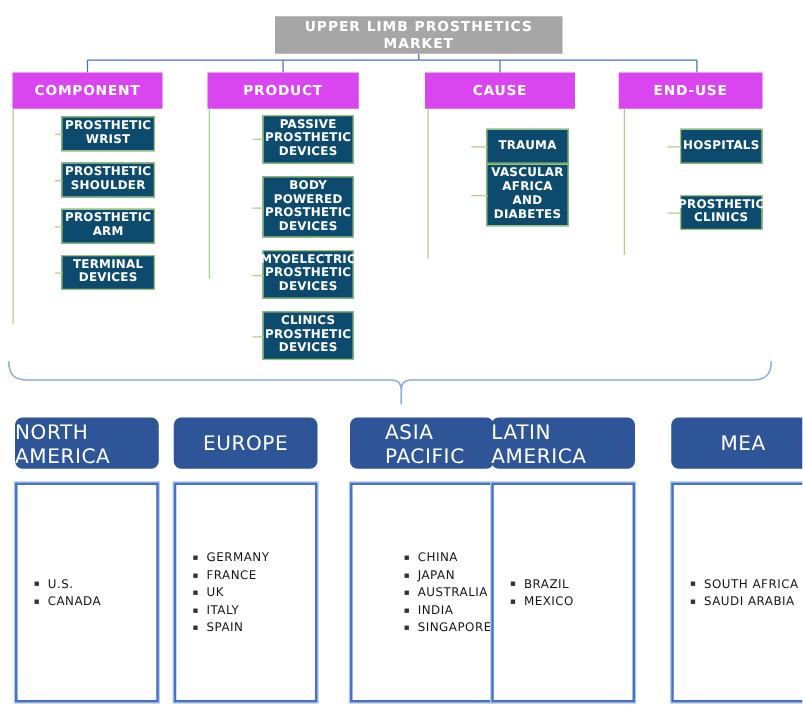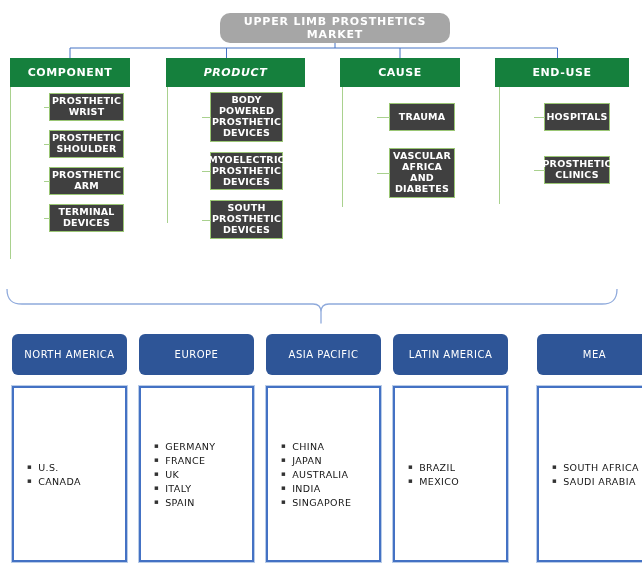--- a/index.html
+++ b/index.html
@@ -7,42 +7,42 @@
     position:relative;width:642px;height:575px;background:#ffffff;
     font-family:"DejaVu Sans","Liberation Sans",sans-serif;overflow:hidden;
   }
   svg.connectors{position:absolute;left:0;top:0;pointer-events:none;}
 
   
   .title-box{
     position:absolute;left:220px;top:13px;width:230px;height:30px;
     background:#A6A6A6;color:#fff;font-weight:bold;font-size:11px;
     display:flex;align-items:center;justify-content:center;
-    letter-spacing:0.8px;text-align:center;border-radius:10px;
+    letter-spacing:0.8px;text-align:center;
   }
 
   
   .seg-header{
-    position:absolute;top:58px;height:29px;background:#15803d;color:#fff;
+    position:absolute;top:58px;height:29px;background:#d946ef;color:#fff;
     font-weight:bold;font-size:11px;display:flex;align-items:center;
     justify-content:center;letter-spacing:0.6px;box-sizing:border-box;
   }
   .hdr0{left:10px;width:120px;}
-  .hdr1{left:166px;width:139px;font-style:italic;}
+  .hdr1{left:166px;width:121px;}
   .hdr2{left:340px;width:120px;text-align:center;}
-  .hdr3{left:495px;width:134px;}
+  .hdr3{left:495px;width:115px;}
 
   
   .seg{position:absolute;display:flex;flex-direction:column;}
   .seg0{left:15px; top:93px; width:109px;gap:9px;}
   .seg1{left:176px;top:92px; width:107px;gap:10px;}
-  .seg2{left:355px;top:103px;width:100px;gap:17px;}
+  .seg2{left:355px;top:103px;width:100px;}
   .seg3{left:510px;top:103px;width:100px;gap:25px;justify-content:space-between;}
   .seg-item{
-    position:relative;background:#404040;border:1px solid #9AC674;color:#fff;
+    position:relative;background:#0c4a6e;border:1px solid #9AC674;color:#fff;
     font-weight:bold;font-size:9.5px;line-height:1.15;min-height:28px;
     display:flex;align-items:center;justify-content:center;text-align:center;
     padding:2px 3px;box-sizing:border-box;letter-spacing:0.2px;margin-left:34px;
   }
   .seg-item::before{
     content:"";position:absolute;right:100%;top:50%;height:1px;background:#A9D18E;
   }
   .seg0 .seg-item::before{width:6px;}
   .seg1 .seg-item::before{width:9px;}
   .seg2 .seg-item::before{width:13px;}
@@ -51,38 +51,38 @@
   
   .vline{position:absolute;width:1px;background:#A9D18E;top:87px;}
   .vl0{left:10px; height:172px;}
   .vl1{left:167px;height:136px;}
   .vl2{left:342px;height:120px;}
   .vl3{left:499px;height:117px;}
 
   
   .reg-header{
     position:absolute;top:334px;height:41px;width:115px;background:#2E5597;
-    border-radius:6px;color:#fff;font-size:10px;letter-spacing:0.5px;
+    border-radius:6px;color:#fff;font-size:16px;letter-spacing:0.5px;
     display:flex;align-items:center;justify-content:center;box-sizing:border-box;
   }
   .reg-box{
     position:absolute;top:386px;height:176px;width:115px;background:#fff;
     border:2px solid #4472C4;box-shadow:0 0 0 1px #B9CCE8;box-sizing:border-box;
     display:flex;align-items:center;
   }
   .reg-box ul{
     list-style:none;margin:0;padding:0 4px 0 13px;display:flex;
     flex-direction:column;gap:3px;
   }
   .reg-box li{
     display:flex;align-items:center;font-size:9.5px;color:#151515;
     letter-spacing:0.4px;white-space:nowrap;
   }
   .blt{font-size:7px;color:#333;margin-right:6px;line-height:1;}
-  .r0{left:12px;} .r1{left:139px;} .r2{left:266px;} .r3{left:393px;} .r4{left:537px;}
+  .r0{left:12px;} .r1{left:139px;} .r2{left:280px;padding-left:28px;} .r3{left:393px;} .r4{left:537px;}
 </style>
 </head>
 <body>
 
 <div class="canvas">
 
   <svg class="connectors" width="642" height="575" viewBox="0 0 642 575">
 
     <g stroke="#4472C4" stroke-width="1" fill="none">
       <path d="M335,43 V48"></path>
@@ -111,23 +111,24 @@
   <div class="vline vl2"></div>
   <div class="vline vl3"></div>
 
   <div class="seg seg0" id="segcol-0">
       <div class="seg-item">PROSTHETIC WRIST</div>
       <div class="seg-item">PROSTHETIC SHOULDER</div>
       <div class="seg-item">PROSTHETIC ARM</div>
       <div class="seg-item">TERMINAL DEVICES</div>
     </div>
   <div class="seg seg1" id="segcol-1">
+      <div class="seg-item">PASSIVE PROSTHETIC DEVICES</div>
       <div class="seg-item">BODY POWERED PROSTHETIC DEVICES</div>
       <div class="seg-item">MYOELECTRIC PROSTHETIC DEVICES</div>
-      <div class="seg-item">SOUTH PROSTHETIC DEVICES</div>
+      <div class="seg-item">CLINICS PROSTHETIC DEVICES</div>
     </div>
   <div class="seg seg2" id="segcol-2">
       <div class="seg-item">TRAUMA</div>
       <div class="seg-item">VASCULAR AFRICA AND DIABETES</div>
     </div>
   <div class="seg seg3" id="segcol-3">
       <div class="seg-item">HOSPITALS</div>
       <div class="seg-item">PROSTHETIC CLINICS</div>
     </div>
 

